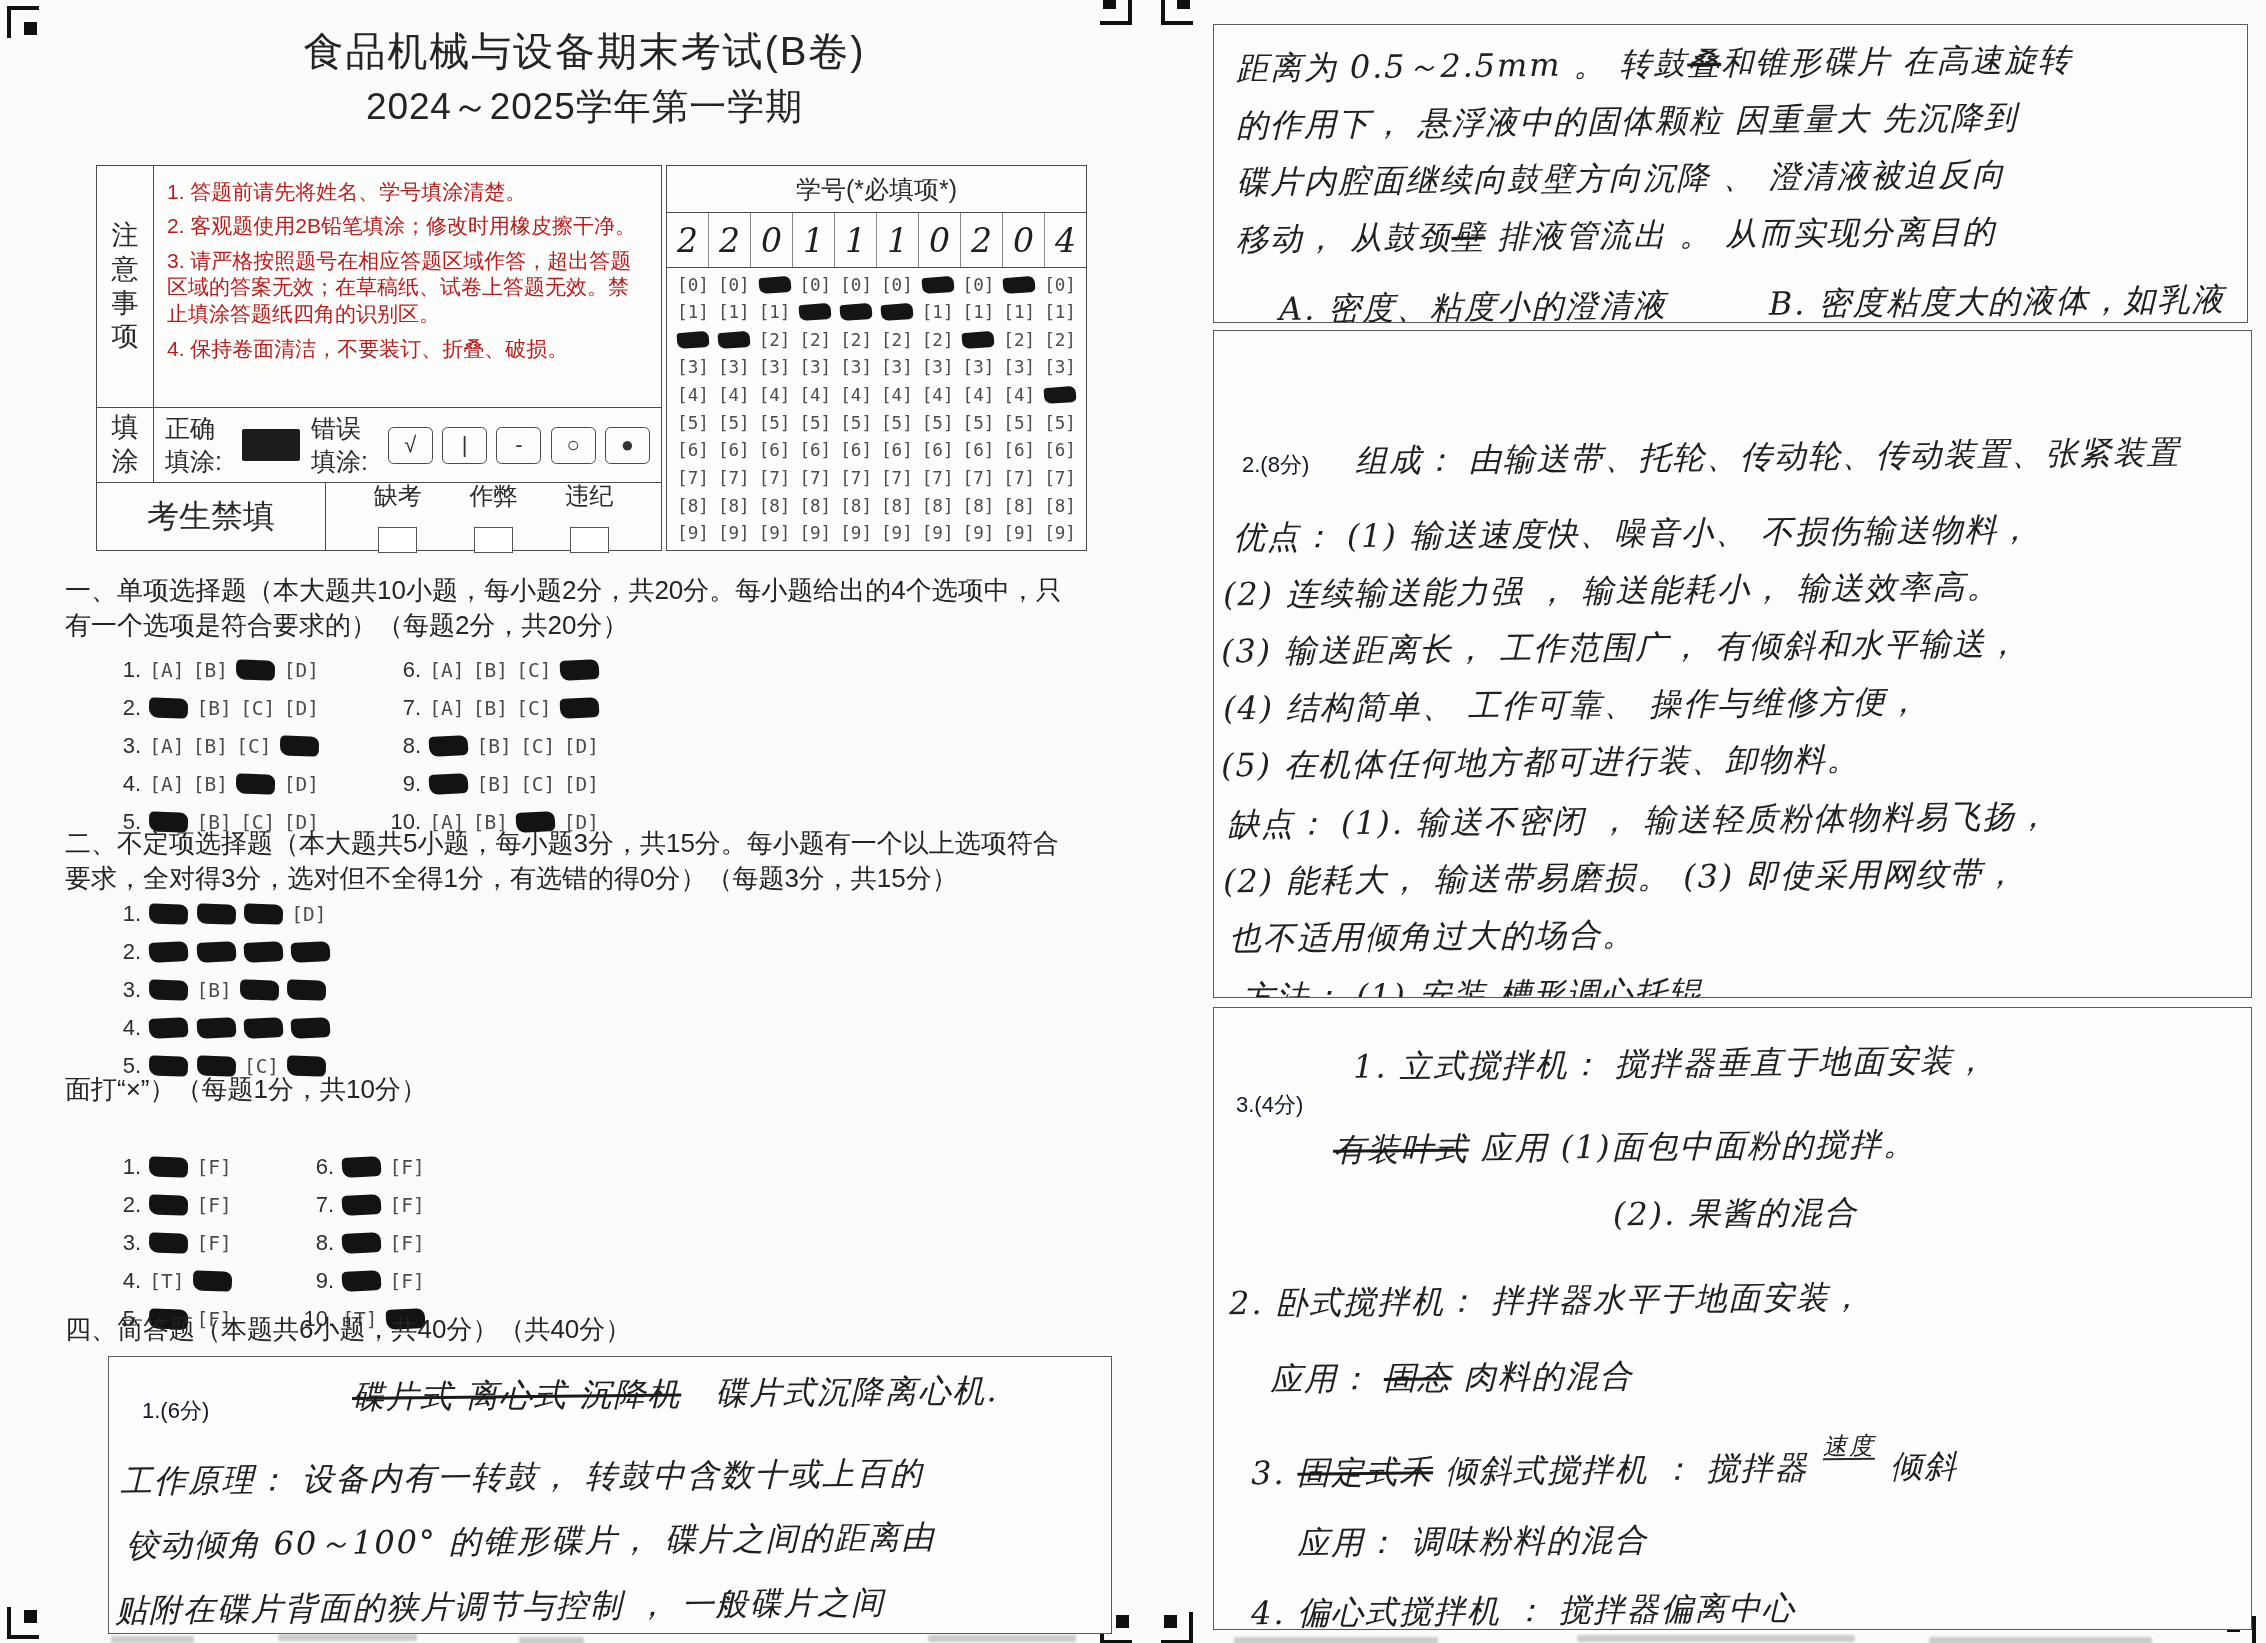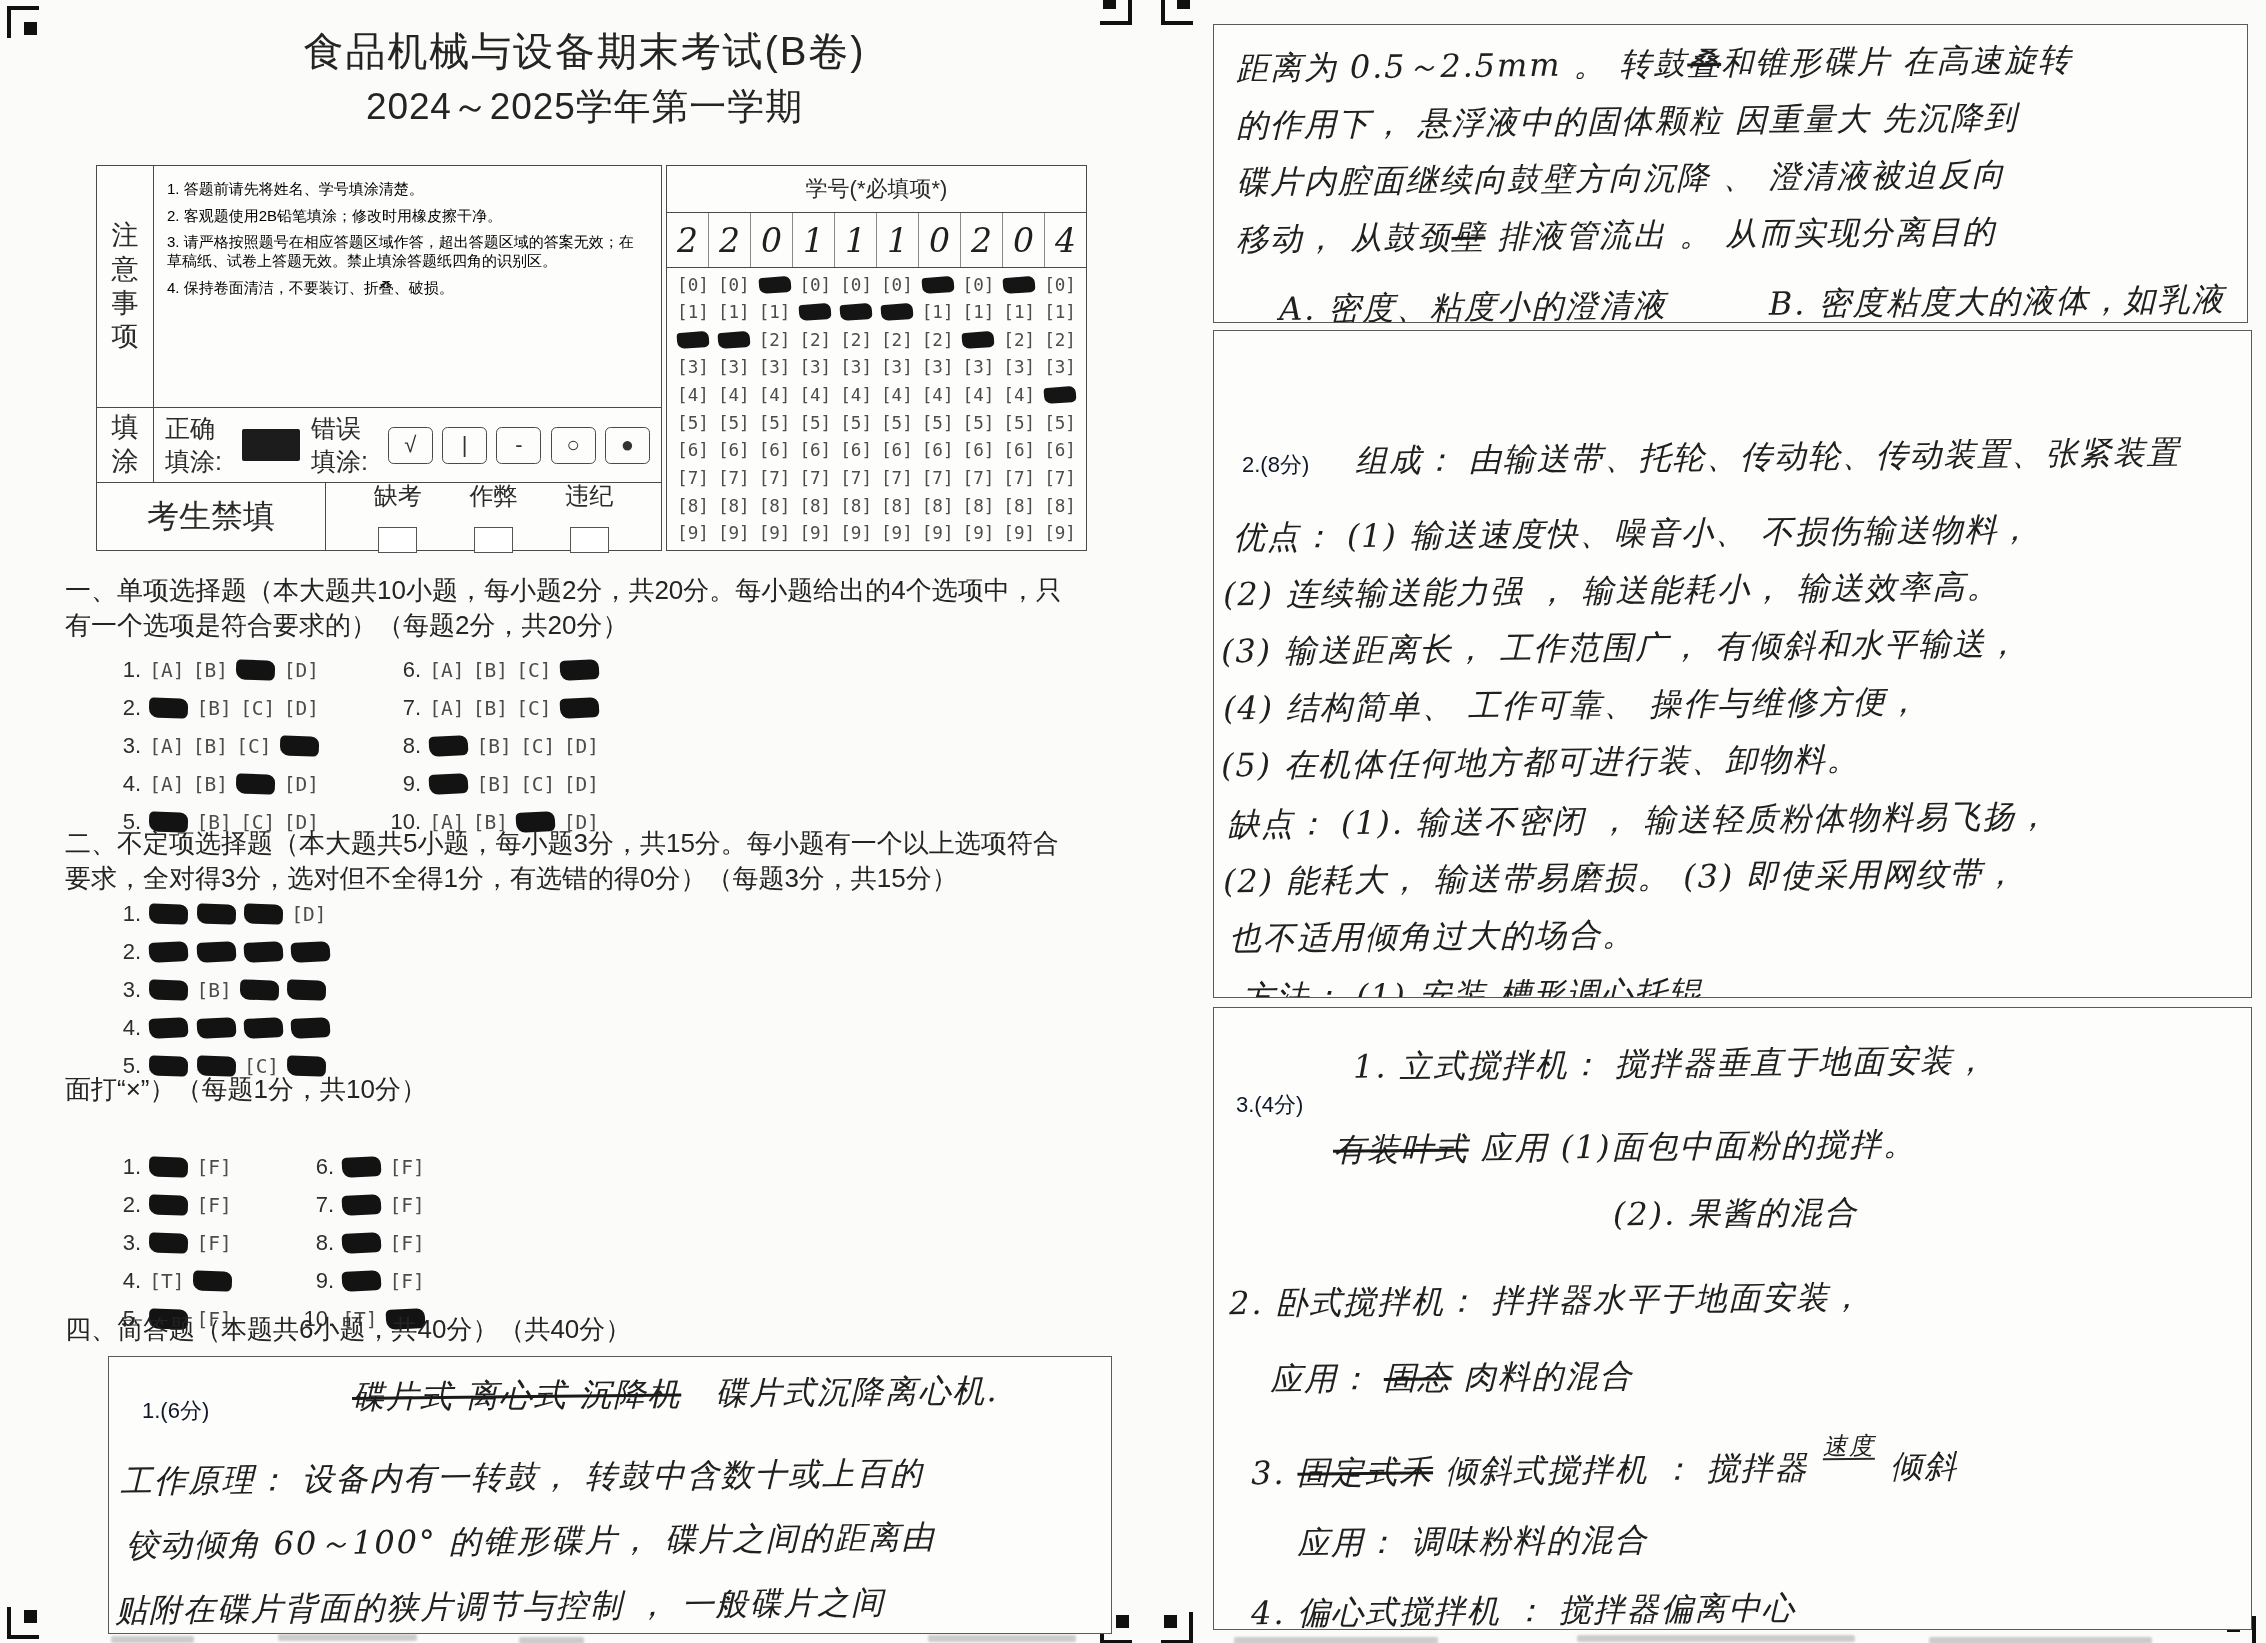--- a/index.html
+++ b/index.html
@@ -15,37 +15,37 @@
     font-size:37px;letter-spacing:0.9px;color:#242424}
 
   
   .notice-box{position:absolute;left:96px;top:165px;width:564px;height:384px;
     border:1.9px solid #4a4a4a;display:flex;flex-direction:column;background:#fdfdfc}
   .nrow{display:flex;border-bottom:1.9px solid #4a4a4a;min-height:0}
   .nrow:last-child{border-bottom:none}
   .r1{height:241px}.r2{height:74px}.r3{flex:1}
   .side-cell{width:56px;border-right:1.9px solid #4a4a4a;display:flex;align-items:center;justify-content:center;flex:none}
   .v-text{width:1.05em;text-align:center;font-size:27px;line-height:1.25;word-break:break-all}
-  .notice-items{flex:1;padding:5.6px 13px;font-size:15px;line-height:1.28;color:#000000}
+  .notice-items{flex:1;padding:5.6px 13px;font-size:21px;line-height:1.28;color:#b91c1c}
   .notice-items p{margin:7.4px 0}
   .fill-content{flex:1;display:flex;align-items:center;gap:11px;padding:0 11px;font-size:25px}
   .swatch{width:58px;height:32px;background:#1c1c1c;border-radius:1.9px;flex:none}
   .marks{display:flex;gap:9.3px}
   .mark-box{width:43px;height:35px;border:1.9px solid #4a4a4a;border-radius:5.6px;
     display:flex;align-items:center;justify-content:center;font-size:22px;color:#333}
   .forb-label-cell{width:228px;border-right:1.9px solid #4a4a4a;display:flex;align-items:center;justify-content:center;font-size:32px;flex:none}
   .forb-content{flex:1;display:flex;justify-content:space-evenly;align-items:center}
   .forb-col{display:flex;flex-direction:column;align-items:center;gap:15px;font-size:24px}
   .forb-box{width:37px;height:24px;border:1.9px solid #555;background:#fff}
 
   
   .sid-box{position:absolute;left:666px;top:165px;width:419px;height:384px;
     border:1.9px solid #4a4a4a;display:flex;flex-direction:column;background:#fdfdfc}
   .sid-header{height:46px;display:flex;align-items:center;justify-content:center;
-    font-size:22px;border-bottom:1.9px solid #4a4a4a;flex:none}
+    font-size:25px;border-bottom:1.9px solid #4a4a4a;flex:none}
   .sid-written{height:54px;display:flex;border-bottom:1.9px solid #4a4a4a;flex:none}
   .sid-wcell{flex:1;border-right:1.9px solid #8a8a8a;display:flex;align-items:center;justify-content:center}
   .sid-wcell:last-child{border-right:none}
   .sid-wcell span{font-size:33px}
   .sid-grid{flex:1;padding:6.5px 5.6px;display:flex;flex-direction:column;justify-content:space-between}
   .sid-row{display:flex}
   .sid-cell{flex:1;display:flex;align-items:center;justify-content:center;
     font-family:"DejaVu Sans Mono",monospace;font-size:17.6px;color:#4c4c4c}
   .id-blob{width:32px;height:16px;background:#151515;border-radius:3.7px 6.5px 4.6px 7.4px;transform:rotate(-4deg)}
 

